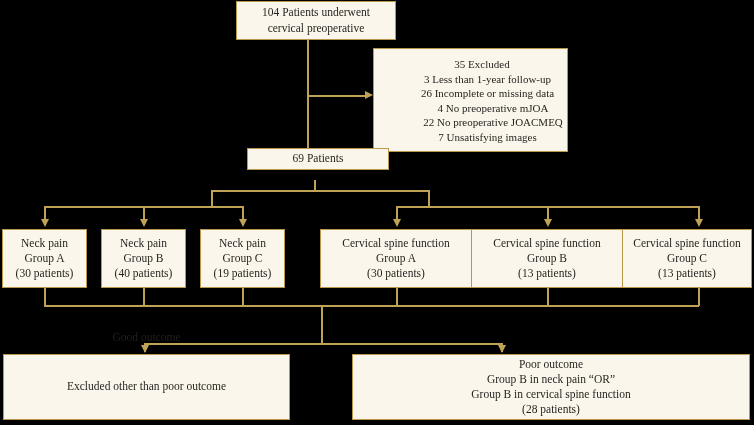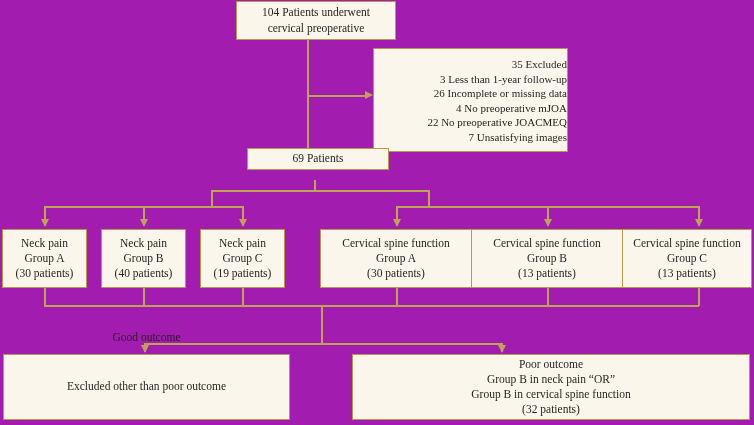--- a/index.html
+++ b/index.html
@@ -5,21 +5,21 @@
 <style>
   html, body {
     margin: 0;
     padding: 0;
     background: #ffffff;
   }
   #canvas {
     position: relative;
     width: 754px;
     height: 425px;
-    background: #a21caf;
+    background: #000000;
     font-family: "Liberation Serif", "DejaVu Serif", serif;
     overflow: hidden;
   }
   .box {
     position: absolute;
     box-sizing: border-box;
     background: #faf6ec;
     border: 1.5px solid #b9984b;
     display: flex;
     flex-direction: column;
@@ -27,21 +27,21 @@
     justify-content: center;
     color: #231f1c;
     font-size: 11.5px;
     line-height: 1.32;
     text-align: center;
     padding: 2px 4px;
   }
   .box .line { display: block; white-space: nowrap; }
   
   .box.left-align {
-    align-items: flex-end;
+    align-items: center;
     justify-content: flex-start;
     text-align: left;
     padding: 8px 0 0 23px;
   }
   .box.left-align .line { white-space: nowrap; }
   .ind1 { padding-left: 11px; }
   .ind2 { padding-left: 22px; }
 
   
   .vline {
@@ -175,16 +175,16 @@
   <div class="box" style="left:3px; top:354px; width:287px; height:66px;gap:34px;">
     <span class="line">Good outcome</span>
     <span class="line">Excluded other than poor outcome</span>
     <span class="line">(41 patients)</span>
   </div>
 
   <div class="box" style="left:352px; top:354px; width:398px; height:66px;">
     <span class="line">Poor outcome</span>
     <span class="line">Group B in neck pain “OR”</span>
     <span class="line">Group B in cervical spine function</span>
-    <span class="line">(32 patients)</span>
+    <span class="line">(28 patients)</span>
   </div>
 
 </div>
 
 </body></html>

